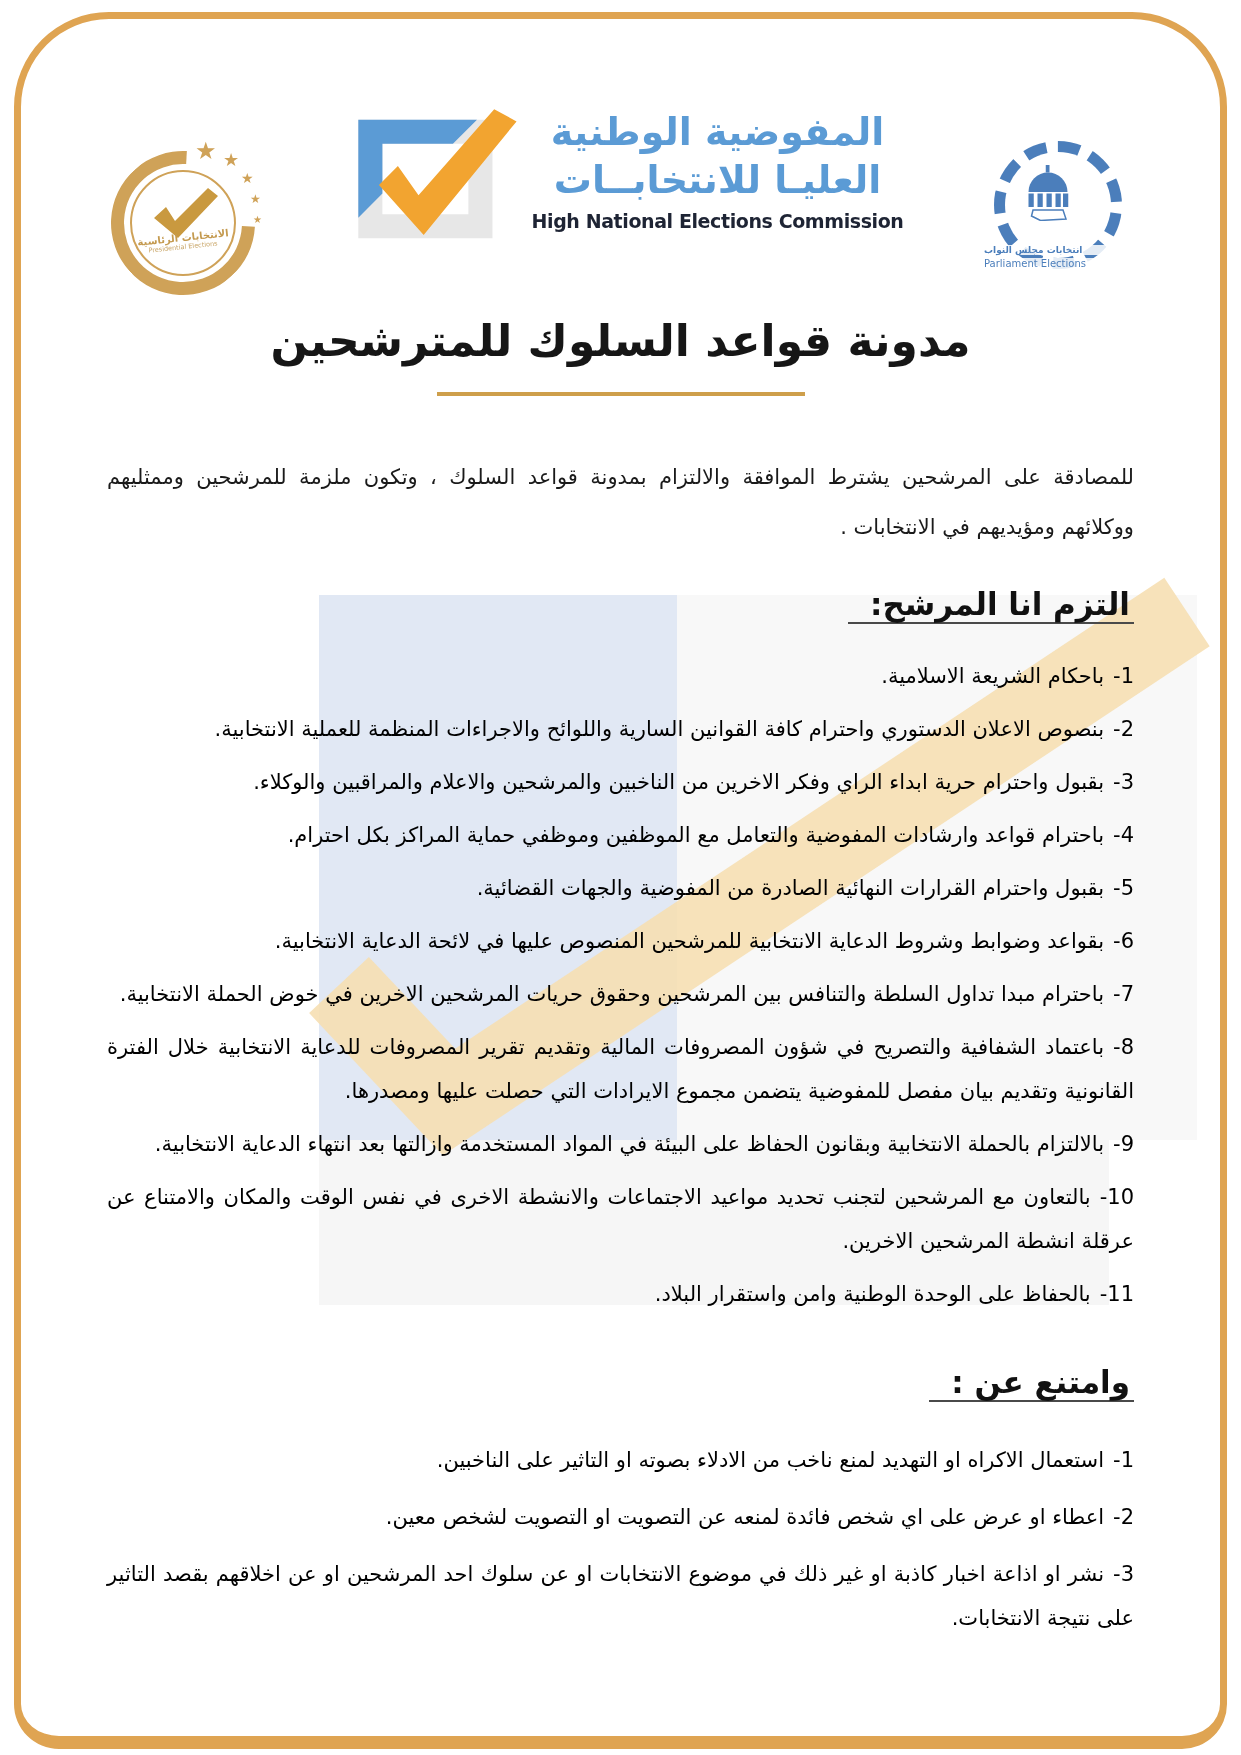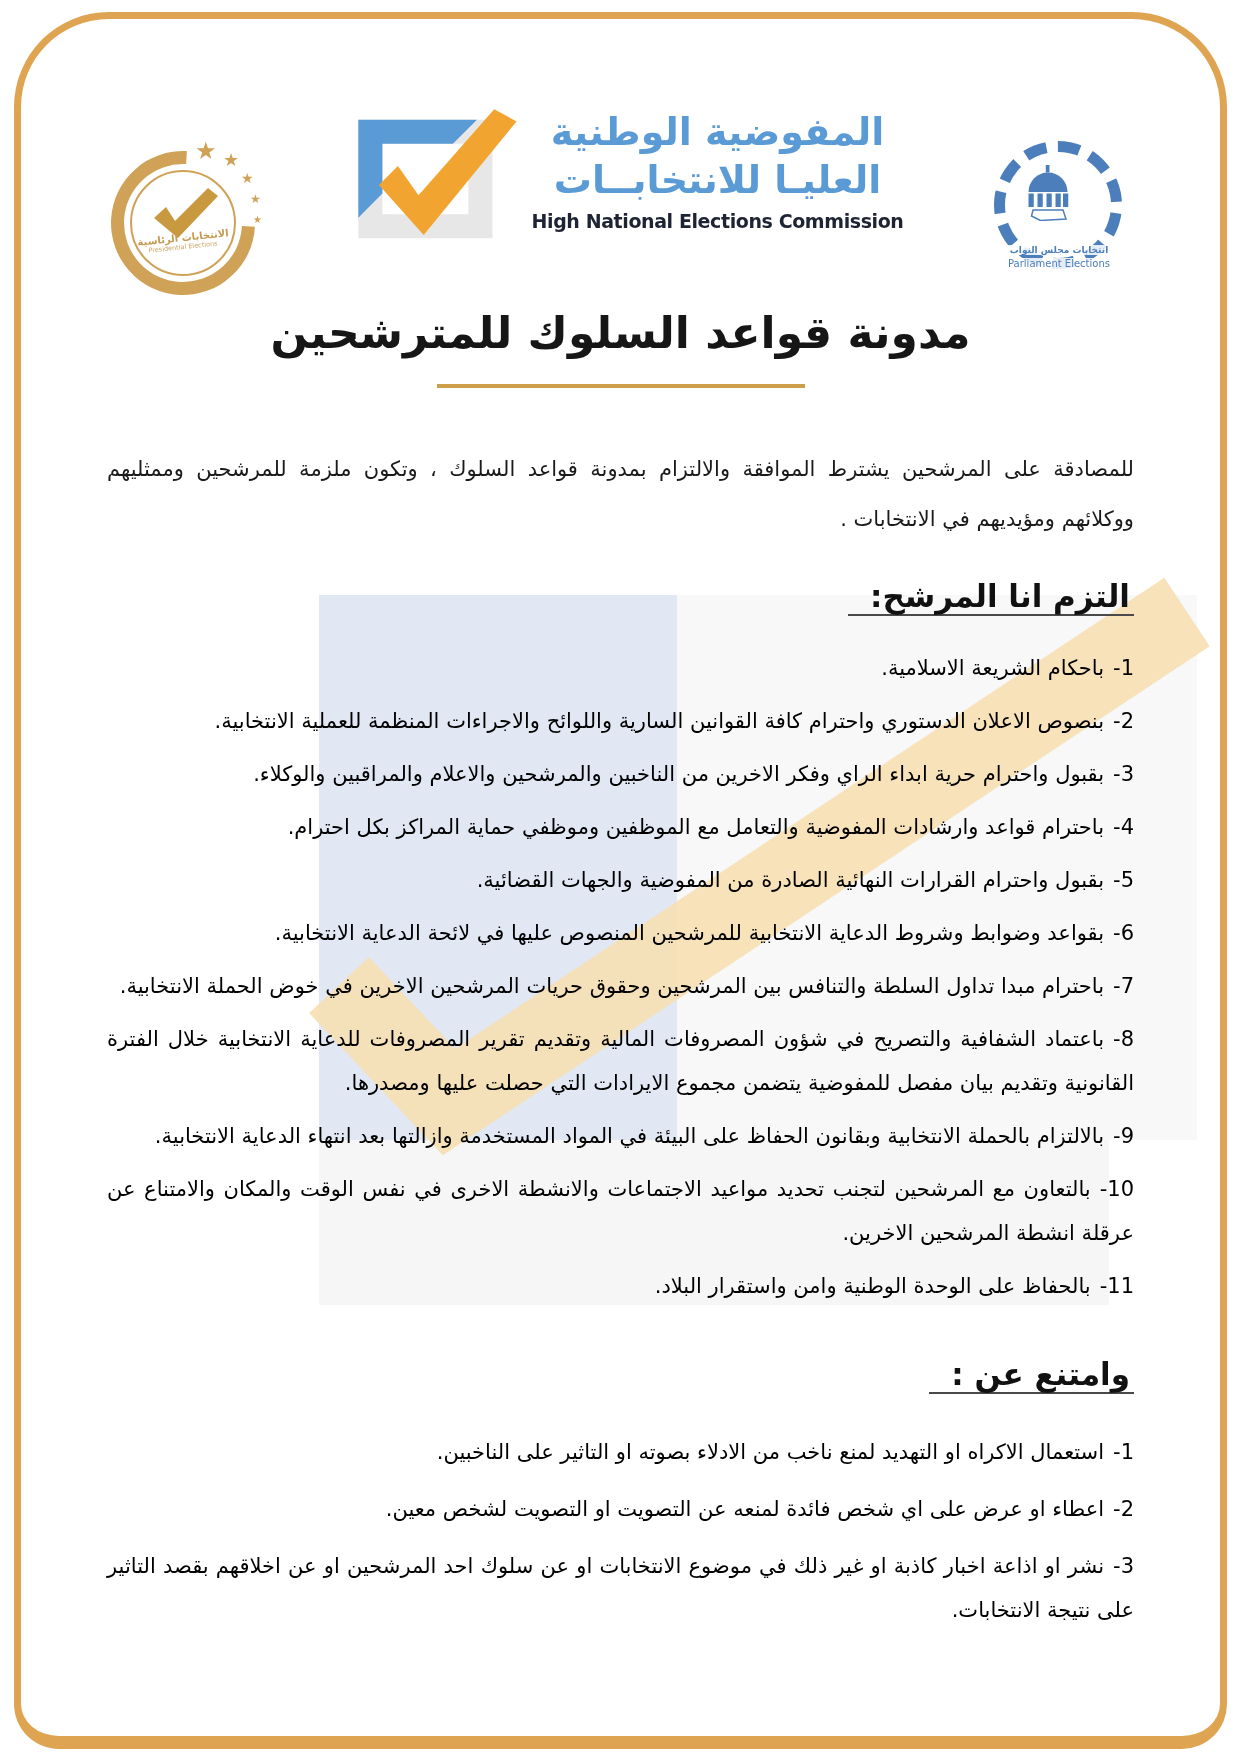--- a/index.html
+++ b/index.html
@@ -25,31 +25,31 @@
   .seal-ar{margin-top:60px;font-size:10px;font-weight:bold;color:#C49A4F;transform:rotate(-6deg);}
   .seal-en{font-size:6.5px;color:#C9A668;transform:rotate(-6deg);}
   .seal-check{position:absolute;left:16px;top:16px;}
   
   .hnec{flex:1;display:flex;justify-content:center;align-items:flex-start;margin-top:16px;gap:12px;}
   .hnec-text{display:flex;flex-direction:column;align-items:center;}
   .hnec-ar1{font-size:38px;font-weight:bold;color:#5B9BD5;line-height:1.25;}
   .hnec-ar2{font-size:38px;font-weight:bold;color:#5B9BD5;line-height:1.25;}
   .hnec-en{font-size:19px;font-weight:bold;color:#1E2434;margin-top:6px;letter-spacing:-0.4px;}
   
-  .parl{position:relative;width:150px;height:150px;margin-top:48px;flex:0 0 auto;text-align:center;}
+  .parl{position:relative;width:150px;height:150px;margin-top:48px;flex:0 0 auto;text-align:left;}
   .parl-ring{position:absolute;left:10px;top:0;width:106px;height:106px;border:11px dashed #4B7EBB;
     border-radius:50%;}
   .parl-dome{position:absolute;left:34px;top:22px;}
   .parl-ar{position:absolute;left:0;top:104px;width:150px;font-size:9px;font-weight:bold;color:#4B7EBB;
     background:rgba(255,255,255,.85);}
   .parl-en{position:absolute;left:0;top:117px;width:150px;font-size:10px;color:#4B7EBB;
     background:rgba(255,255,255,.85);}
 
   
-  .title{margin-top:0;text-align:center;font-size:44px;font-weight:bold;color:#161616;
+  .title{margin-top:8px;text-align:center;font-size:44px;font-weight:bold;color:#161616;
     direction:rtl;}
   .title-underline{width:368px;height:4px;background:#CE9F4B;margin:26px auto 0;}
 
   
   .intro{direction:rtl;text-align:justify;font-size:21px;line-height:50px;color:#1A1A1A;
     margin-top:56px;}
   .sec-heading{direction:rtl;text-align:right;margin-top:34px;}
   .sec-heading .hd{display:inline-block;font-size:31px;font-weight:bold;color:#111;
     padding:0 4px 0 22px;border-bottom:2px solid #4a4a4a;}
   .list{direction:rtl;margin-top:30px;}

